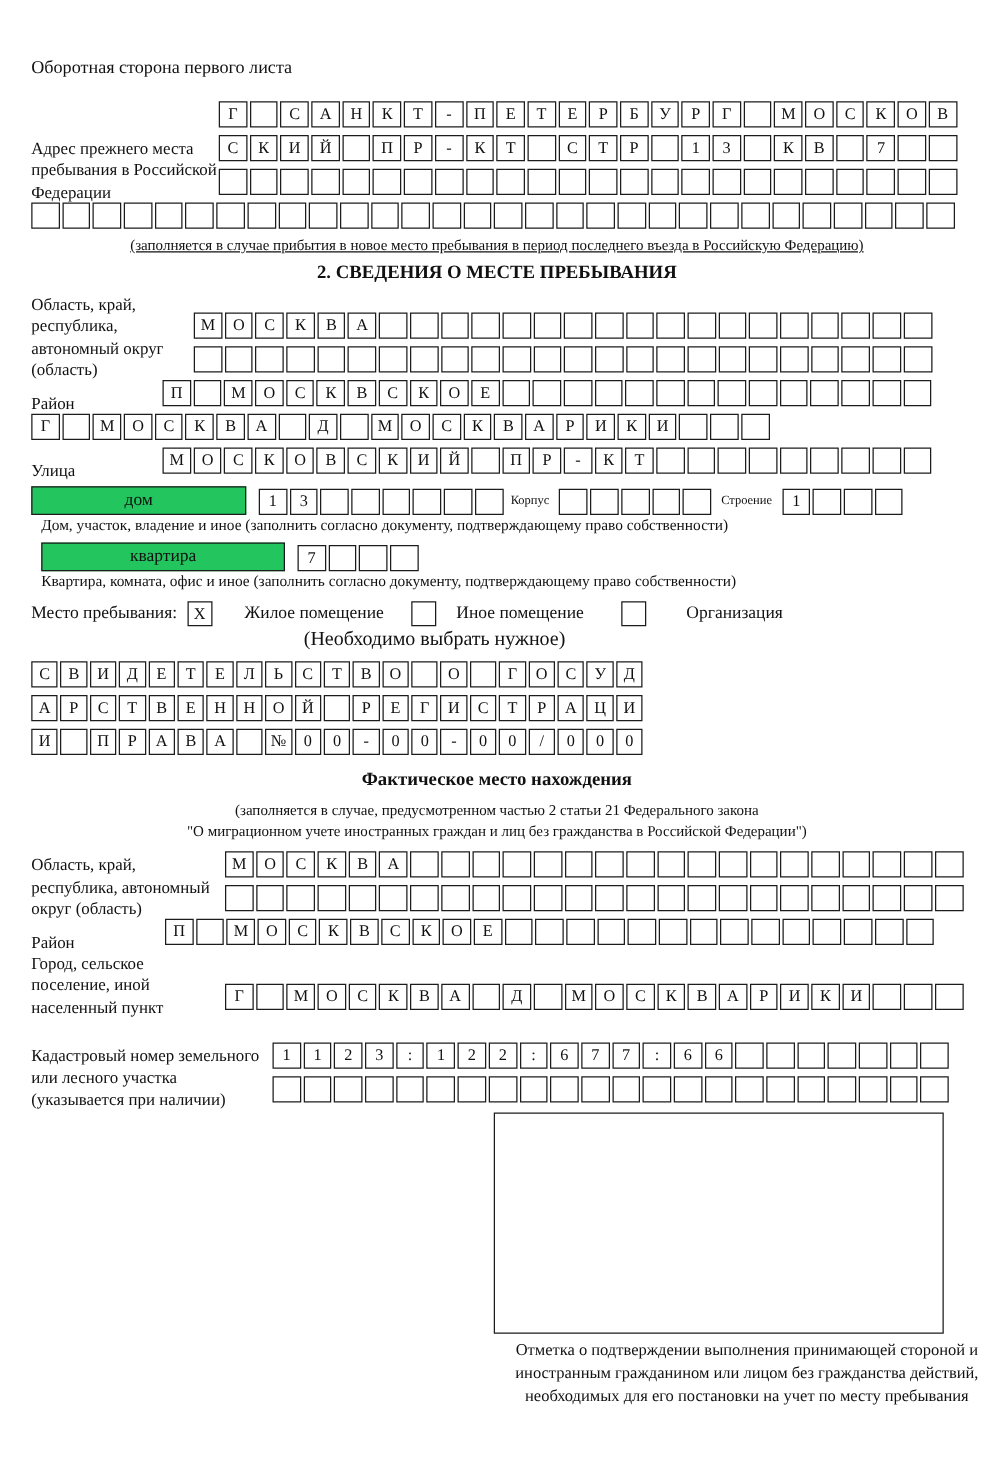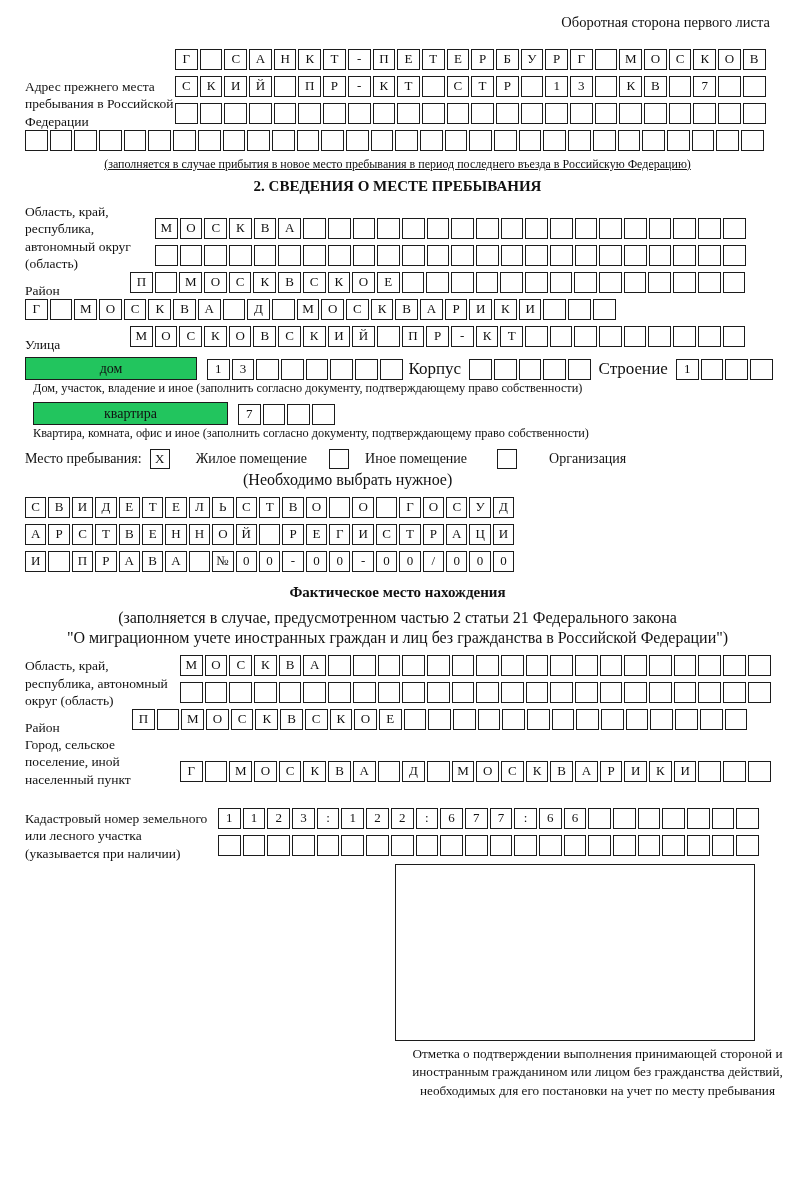--- a/index.html
+++ b/index.html
@@ -3,21 +3,21 @@
 <meta charset="utf-8">
 <style>
   html,body{margin:0;padding:0;background:#ffffff;}
   body{
     width:800px;height:1180px;overflow:hidden;
     font-family:"Liberation Serif","DejaVu Serif",serif;
     color:#111;box-sizing:border-box;
     padding:14px 30px 0 25px;
     font-size:13.5px;
   }
-  .hdr-right{text-align:right;font-size:14.5px;margin-bottom:18px;}
+  .hdr-right{text-align:left;font-size:14.5px;margin-bottom:18px;margin-top:32px;}
   
   .cellrow{display:flex;flex-wrap:nowrap;margin-bottom:6px;}
   .cell{
     box-sizing:border-box;flex:0 0 auto;
     width:22.7px;height:21px;margin-right:2px;
     border:1.6px solid #1c1c1c;
     text-align:center;font-size:13px;line-height:17px;
     overflow:hidden;background:#fff;
   }
   .cellrow.sm .cell{width:21.4px;}
@@ -26,29 +26,29 @@
   .rowscol{flex:1 1 auto;}
   .w150{width:150px;} .w130{width:130px;} .w105{width:105px;}
   .w155{width:155px;} .w107{width:107px;} .w193{width:193px;}
   .note-c{font-size:12px;text-align:center;margin:0 0 4px 0;text-decoration:underline;}
   .sec-h{font-weight:bold;text-align:center;font-size:15px;margin:6px 0 8px 0;}
   .widebox{
     box-sizing:border-box;border:1.6px solid #1c1c1c;height:23px;
     display:flex;align-items:center;justify-content:center;
     font-size:14px;flex:0 0 auto;background:#22c55e;
   }
-  .inline-lbl{font-size:17px;line-height:23px;flex:0 0 auto;}
+  .inline-lbl{font-size:10px;line-height:23px;flex:0 0 auto;}
   .cap-l{font-size:12.3px;margin:1px 0 6px 8px;}
   .chkrow{display:flex;align-items:center;margin:8px 0 2px 0;font-size:14px;}
   .chkbox{
     box-sizing:border-box;width:20px;height:20px;border:1.6px solid #1c1c1c;
     text-align:center;font-size:13px;line-height:17px;flex:0 0 auto;background:#fff;
   }
   .mid-note{font-size:16px;margin:0 0 8px 218px;}
-  .fact-note{font-size:16px;text-align:center;margin:0 0 2px 0;}
+  .fact-note{font-size:12px;text-align:center;margin:0 0 2px 0;}
   .stampbox{
     box-sizing:border-box;border:1.8px solid #1c1c1c;
     width:360px;height:177px;margin:2px 0 4px 370px;background:#fff;
   }
   .stampcap{
     width:445px;margin-left:350px;text-align:center;
     font-size:13.2px;line-height:1.4;
   }
   .mt4{margin-top:4px;} .mt12{font-family:Liberation Serif, serif;}
   .gap10{width:10px;flex:0 0 auto;}

